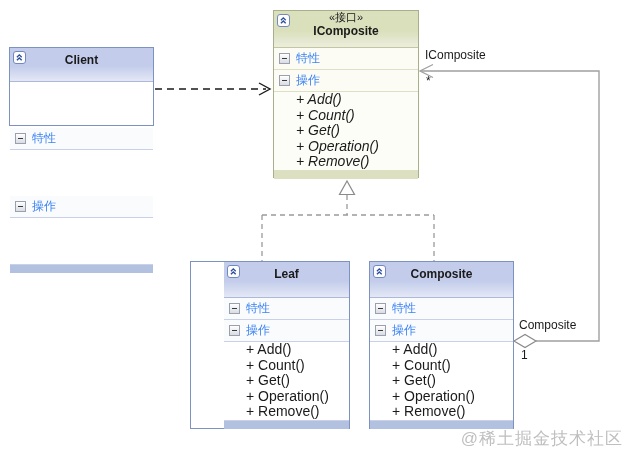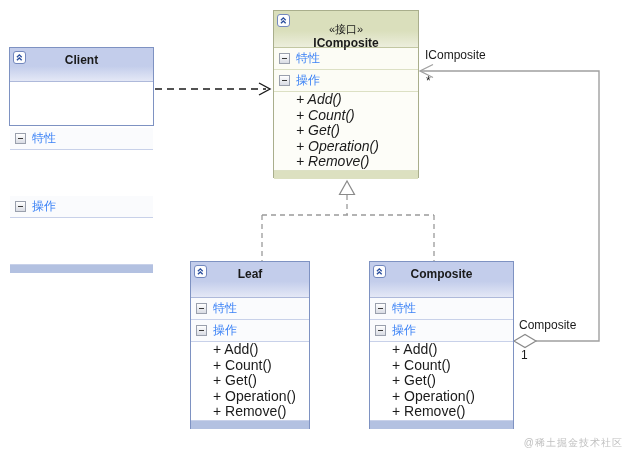--- a/index.html
+++ b/index.html
@@ -11,21 +11,21 @@
 
   
   .uml-box{position:absolute;display:flex;flex-direction:column;box-sizing:border-box;}
   .uml-box.blue{border:1px solid #7E92C2;}
   .uml-box.olive{border:1px solid #A9AE8C;}
 
   .box-header{position:relative;flex:0 0 auto;text-align:center;}
   .blue .box-header{background:linear-gradient(#C3CDEB 0 55%,#E4E8F6 100%);border-bottom:1px solid #AEB9DA;}
   .olive .box-header{background:linear-gradient(#DADFBC 0 55%,#ECEEDC 100%);border-bottom:1px solid #C2C7A2;}
   .box-title{font-size:12px;font-weight:bold;color:#1a1a1a;padding-top:6px;line-height:13px;}
-  .box-stereotype{font-size:11px;color:#1a1a1a;padding-top:12px;line-height:13px;}
+  .box-stereotype{font-size:11px;color:#1a1a1a;padding-top:0;line-height:13px;}
   .olive .box-title{padding-top:1px;}
 
   .chevron-btn{position:absolute;left:3px;top:3px;width:13px;height:13px;background:#fdfdfe;
     border:1px solid #7388BE;border-radius:3px;box-sizing:border-box;cursor:pointer;}
   .chevron-btn svg{display:block;width:11px;height:11px;}
 
   .box-row{flex:0 0 21px;display:flex;align-items:center;padding-left:5px;font-size:12px;color:#3b82f6;}
   .blue .box-row{background:#FAFBFD;border-bottom:1px solid #C8D1E9;}
   .olive .box-row{background:#FCFCF5;border-bottom:1px solid #DCE0C4;}
 
@@ -38,21 +38,21 @@
   .olive .box-methods{background:#FDFDF8;}
   .method{font-size:14px;color:#1a1a1a;line-height:15.5px;white-space:nowrap;}
   .olive .method{font-style:italic;}
 
   .box-footer{flex:0 0 8px;}
   .blue .box-footer{background:#B3C1E1;border-top:1px solid #C8D1E9;}
   .olive .box-footer{background:#DCE0C0;border-top:1px solid #DCE0C4;}
 
   
   .edge-label{position:absolute;font-size:12px;color:#1a1a1a;white-space:nowrap;}
-  #watermark{position:absolute;right:8px;bottom:4px;font-size:10px;color:#BFBFBF;letter-spacing:1px;}
+  #watermark{position:absolute;right:8px;bottom:4px;font-size:17px;color:#BFBFBF;letter-spacing:1px;}
 </style>
 </head>
 <body>
 
 <div id="canvas">
 
   <svg id="connectors" viewBox="0 0 631 454">
 
     <g>
       <line x1="155" y1="89" x2="266" y2="89" stroke="#1a1a1a" stroke-width="1.4" stroke-dasharray="7 5"></line>
@@ -112,21 +112,21 @@
     <div class="box-methods">
       <div class="method">+ Add()</div>
       <div class="method">+ Count()</div>
       <div class="method">+ Get()</div>
       <div class="method">+ Operation()</div>
       <div class="method">+ Remove()</div>
     </div>
     <div class="box-footer"></div>
   </div>
 
-  <div class="uml-box blue" style="left:190px;top:261px;width:120px;height:168px;">
+  <div class="uml-box blue" style="left:190px;top:261px;width:160px;height:168px;padding-left:33px;">
     <div class="box-header" style="height:35px;">
       <span class="chevron-btn">
         <svg viewBox="0 0 12 12">
             <path d="M3.2 5.6 L5.8 3.1 L8.4 5.6 M3.2 9.1 L5.8 6.6 L8.4 9.1" fill="none" stroke="#2B4F9E" stroke-width="1.5"></path>
           </svg>
       </span>
       <div class="box-title">Leaf</div>
     </div>
     <div class="box-row">
       <span class="minus-btn"></span>

